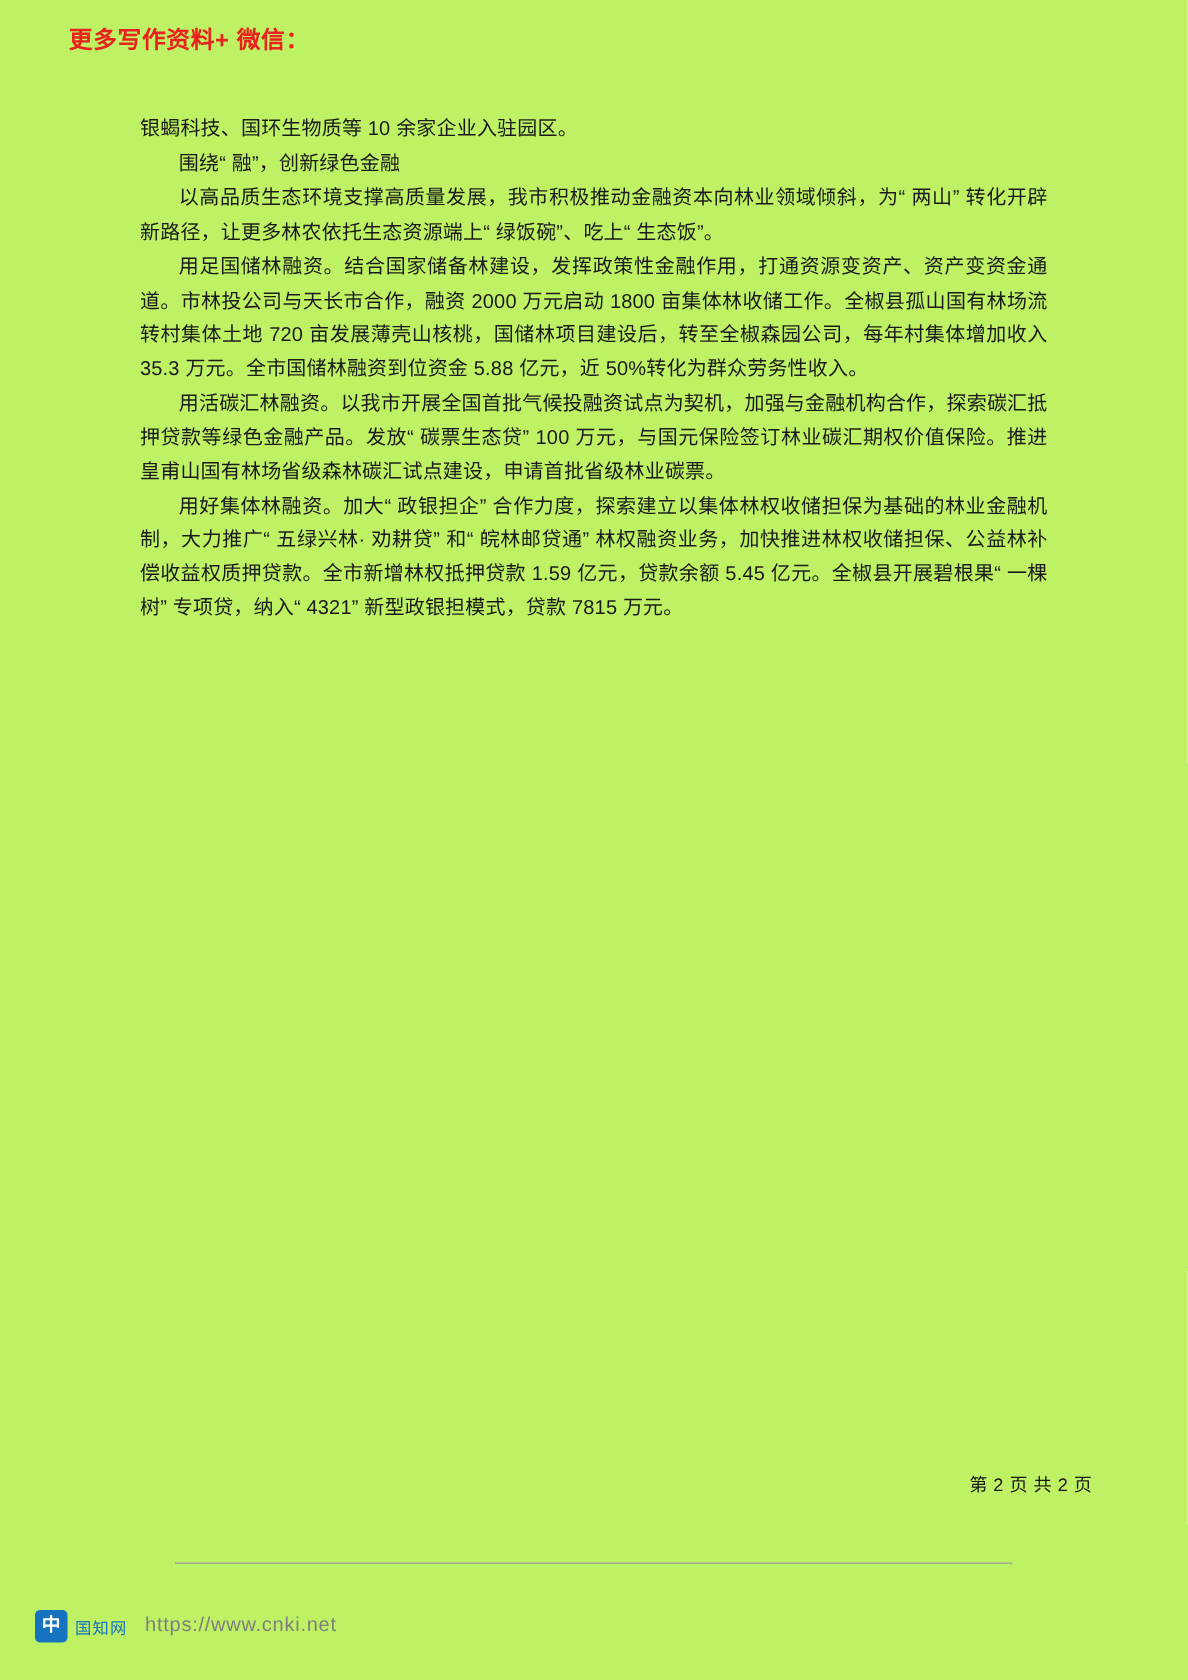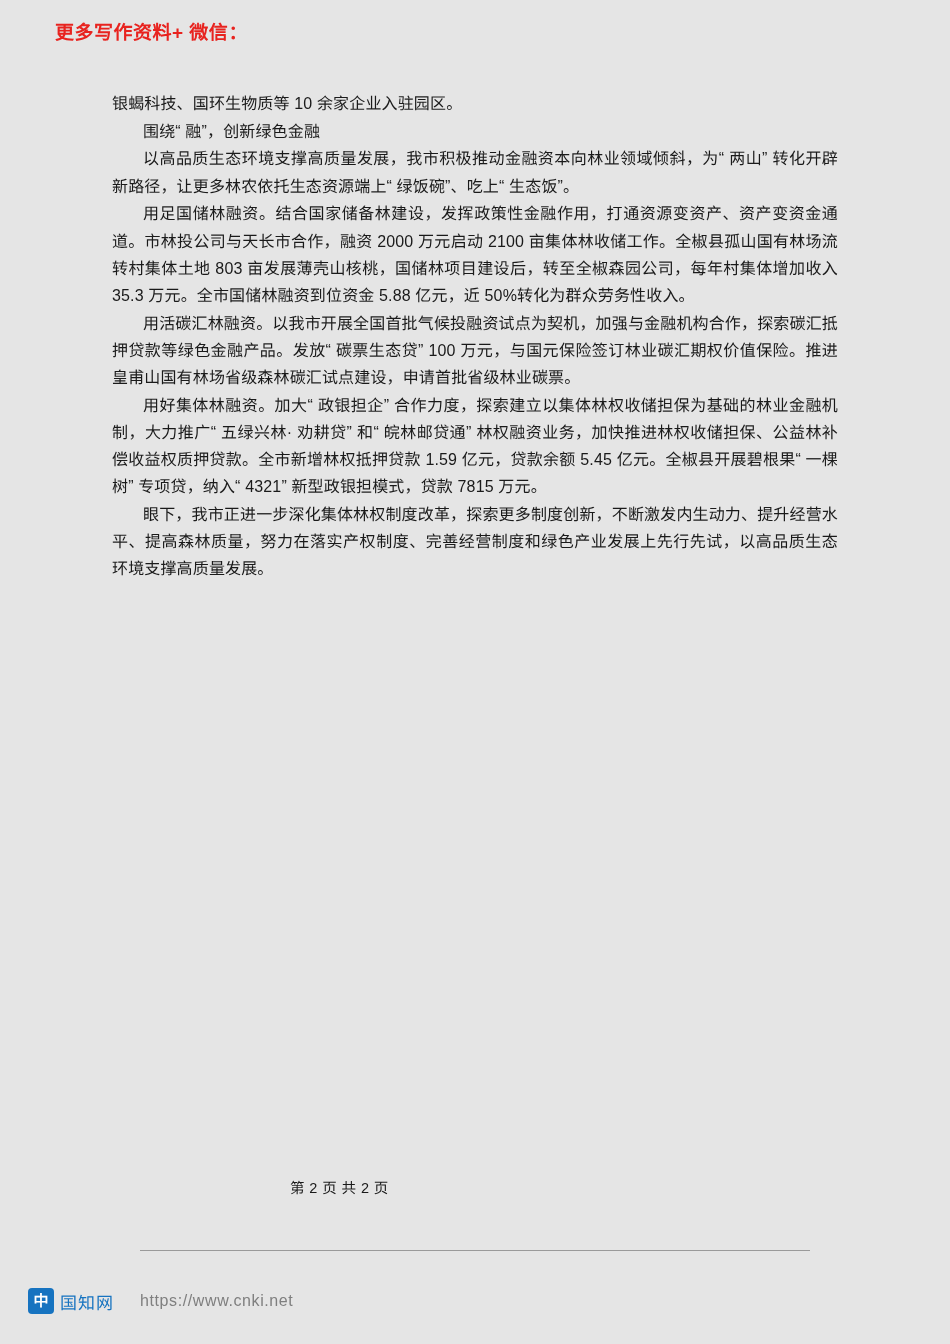--- a/index.html
+++ b/index.html
@@ -13,21 +13,21 @@
     height: 1344px;
     position: relative;
     font-family: "Liberation Sans", sans-serif;
     color: #000000;
     overflow: hidden;
   }
 
   .page {
     position: absolute;
     inset: 0;
-    background: #e5e5e5;
+    background: #bef264;
   }
 
   
   .promo {
     position: absolute;
     left: 55px;
     top: 14px;
     width: 840px;
     height: 32px;
     display: flex;
@@ -67,21 +67,21 @@
   .doc p.noindent {
     text-indent: 0;
   }
 
   
   .page-number {
     position: absolute;
     left: 0;
     top: 1176px;
     width: 874px;
-    text-align: left;
+    text-align: right;
     font-size: 14.5px;
     color: #1a1a1a;
     letter-spacing: 0.4px;
     padding-left: 290px;
     box-sizing: border-box;
   }
 
   
   .rule {
     position: absolute;
@@ -111,48 +111,46 @@
     height: 26px;
     border-radius: 4px;
     background: #1673c0;
     color: #fff;
     font-size: 15px;
     line-height: 26px;
     text-align: center;
     font-weight: bold;
   }
   .cnki-name {
-    font-size: 17px;
+    font-size: 13px;
     color: #1673c0;
     letter-spacing: 1px;
   }
   .cnki-url {
     font-size: 16px;
     color: #7f7f7f;
     letter-spacing: 0.6px;
-    margin-left: 12px;
   }
 </style>
 </head>
 <body>
 
 <div class="page">
 
   <div class="promo">
     <span class="promo-text">更多写作资料+ 微信：</span>
   </div>
 
   <div class="doc">
     <p class="noindent">银蝎科技、国环生物质等 10 余家企业入驻园区。</p>
     <p class="indent">围绕“ 融”，创新绿色金融</p>
     <p class="indent">以高品质生态环境支撑高质量发展，我市积极推动金融资本向林业领域倾斜，为“ 两山” 转化开辟新路径，让更多林农依托生态资源端上“ 绿饭碗”、吃上“ 生态饭”。</p>
-    <p class="indent">用足国储林融资。结合国家储备林建设，发挥政策性金融作用，打通资源变资产、资产变资金通道。市林投公司与天长市合作，融资 2000 万元启动 2100 亩集体林收储工作。全椒县孤山国有林场流转村集体土地 803 亩发展薄壳山核桃，国储林项目建设后，转至全椒森园公司，每年村集体增加收入 35.3 万元。全市国储林融资到位资金 5.88 亿元，近 50%转化为群众劳务性收入。</p>
+    <p class="indent">用足国储林融资。结合国家储备林建设，发挥政策性金融作用，打通资源变资产、资产变资金通道。市林投公司与天长市合作，融资 2000 万元启动 1800 亩集体林收储工作。全椒县孤山国有林场流转村集体土地 720 亩发展薄壳山核桃，国储林项目建设后，转至全椒森园公司，每年村集体增加收入 35.3 万元。全市国储林融资到位资金 5.88 亿元，近 50%转化为群众劳务性收入。</p>
     <p class="indent">用活碳汇林融资。以我市开展全国首批气候投融资试点为契机，加强与金融机构合作，探索碳汇抵押贷款等绿色金融产品。发放“ 碳票生态贷” 100 万元，与国元保险签订林业碳汇期权价值保险。推进皇甫山国有林场省级森林碳汇试点建设，申请首批省级林业碳票。</p>
     <p class="indent">用好集体林融资。加大“ 政银担企” 合作力度，探索建立以集体林权收储担保为基础的林业金融机制，大力推广“ 五绿兴林· 劝耕贷” 和“ 皖林邮贷通” 林权融资业务，加快推进林权收储担保、公益林补偿收益权质押贷款。全市新增林权抵押贷款 1.59 亿元，贷款余额 5.45 亿元。全椒县开展碧根果“ 一棵树” 专项贷，纳入“ 4321” 新型政银担模式，贷款 7815 万元。</p>
-    <p class="indent">眼下，我市正进一步深化集体林权制度改革，探索更多制度创新，不断激发内生动力、提升经营水平、提高森林质量，努力在落实产权制度、完善经营制度和绿色产业发展上先行先试，以高品质生态环境支撑高质量发展。</p>
   </div>
 
   <div class="page-number">第 2 页 共 2 页</div>
 
   <div class="rule"></div>
 
   <div class="cnki">
     <div class="cnki-logo">
       <span class="cnki-badge">中</span>
       <span class="cnki-name">国知网</span>

